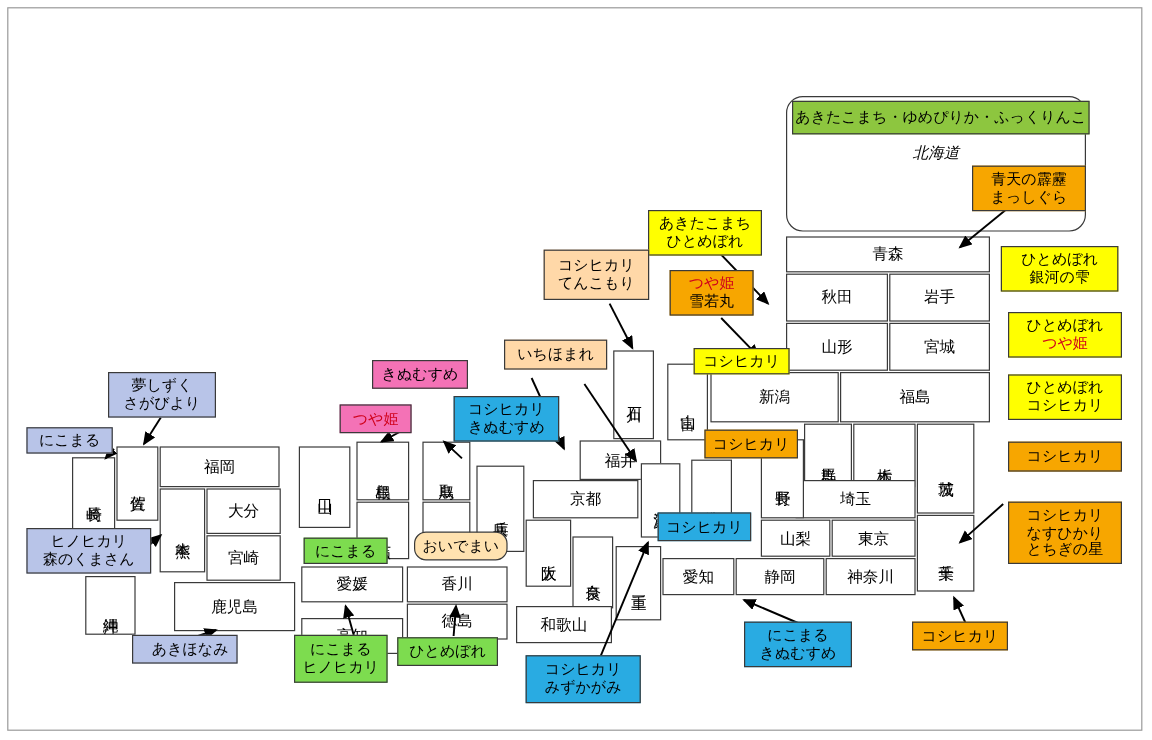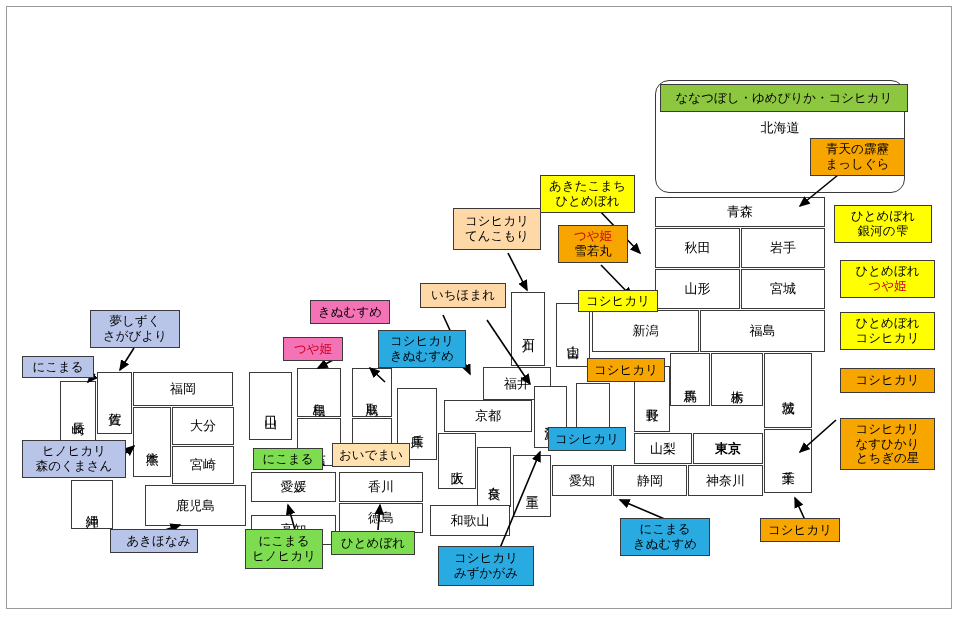--- a/index.html
+++ b/index.html
@@ -3,21 +3,21 @@
 <meta charset="utf-8">
 <style>
   html,body{margin:0;padding:0;background:#fff;}
   body{font-family:"Liberation Sans","DejaVu Sans",sans-serif;}
   #stage{position:relative;width:960px;height:617px;background:#ffffff;overflow:hidden;}
   #frame{position:absolute;left:6px;top:6px;width:946px;height:603px;border:1px solid #9a9a9a;box-sizing:border-box;}
   .pref{position:absolute;box-sizing:border-box;border:1px solid #3a3a3a;background:#ffffff;
         display:flex;align-items:center;justify-content:center;text-align:center;
         font-size:13px;color:#000;line-height:1.05;letter-spacing:0px;}
   .pref.v{writing-mode:vertical-rl;text-orientation:upright;}
-  .pref.r{border-radius:14px;}
+  .pref.r{border-radius:14px;font-style:italic;}
   .label{position:absolute;box-sizing:border-box;border:1px solid #3a3a3a;
          display:flex;flex-direction:column;align-items:center;justify-content:center;
          text-align:center;font-size:12.5px;color:#000;line-height:1.18;padding:1px 3px;}
   .label span{display:block;white-space:nowrap;}
   .title{position:absolute;background:#fbdff1;border:1px solid #e7b9da;
          display:flex;align-items:center;justify-content:center;
          font-size:25px;font-weight:bold;color:#000;letter-spacing:1px;}
   svg.arrows{position:absolute;left:0;top:0;width:960px;height:617px;pointer-events:none;}
   .red{color:#d0021b;}
 </style>
@@ -65,24 +65,27 @@
 
   <div class="pref v" style="left:670px;top:353px;width:40px;height:53px;">
     <span>群馬</span>
     </div>
   <div class="pref v" style="left:711px;top:353px;width:52px;height:53px;">
     <span>栃木</span>
     </div>
   <div class="pref v" style="left:764px;top:353px;width:48px;height:75px;">
     <span>茨城</span>
     </div>
+  <div class="pref" style="left:663px;top:400px;width:100px;height:32px;">
+    <span>埼玉</span>
+    </div>
   <div class="pref v" style="left:764px;top:429px;width:48px;height:64px;">
     <span>千葉</span>
     </div>
-  <div class="pref" style="left:693px;top:433px;width:70px;height:31px;font-weight:bold;">
+  <div class="pref" style="left:693px;top:433px;width:70px;height:31px;">
     <span>東京</span>
     </div>
   <div class="pref" style="left:688px;top:465px;width:75px;height:31px;">
     <span>神奈川</span>
     </div>
   <div class="pref" style="left:634px;top:433px;width:58px;height:31px;">
     <span>山梨</span>
     </div>
   <div class="pref v" style="left:634px;top:366px;width:36px;height:66px;">
     <span>長野</span>
@@ -192,21 +195,21 @@
       <line x1="295" y1="530" x2="288" y2="505"></line>
       <line x1="378" y1="530" x2="380" y2="505"></line>
       <line x1="165" y1="530" x2="180" y2="525"></line>
       <line x1="134" y1="348" x2="120" y2="370"></line>
       <line x1="95" y1="374" x2="88" y2="382"></line>
       <line x1="120" y1="458" x2="134" y2="446"></line>
     </g>
   </svg>
 
   <div class="label" style="left:660px;top:84px;width:248px;height:28px;background:#8dc63f;">
-    <span>ななつぼし・ゆめぴりか・コシヒカリ</span>
+    <span>あきたこまち・ゆめぴりか・ふっくりんこ</span>
   </div>
 
   <div class="label" style="left:810px;top:138px;width:95px;height:38px;background:#f7a600;">
     <span>青天の霹靂</span>
     <span>まっしぐら</span>
   </div>
 
   <div class="label" style="left:540px;top:175px;width:95px;height:38px;background:#ffff00;">
     <span>あきたこまち</span>
     <span>ひとめぼれ</span>
@@ -293,21 +296,21 @@
 
   <div class="label" style="left:378px;top:330px;width:88px;height:38px;background:#29abe2;">
     <span>コシヒカリ</span>
     <span>きぬむすめ</span>
   </div>
 
   <div class="label" style="left:253px;top:448px;width:70px;height:22px;background:#7ddc4f;">
     <span>にこまる</span>
   </div>
 
-  <div class="label" style="left:332px;top:443px;width:78px;height:24px;background:#ffe2b0;">
+  <div class="label" style="left:345px;top:443px;width:78px;height:24px;background:#ffe2b0;border-radius:10px;">
     <span>おいでまい</span>
   </div>
 
   <div class="label" style="left:245px;top:529px;width:78px;height:40px;background:#7ddc4f;">
     <span>にこまる</span>
     <span>ヒノヒカリ</span>
   </div>
 
   <div class="label" style="left:331px;top:531px;width:84px;height:24px;background:#7ddc4f;">
     <span>ひとめぼれ</span>

